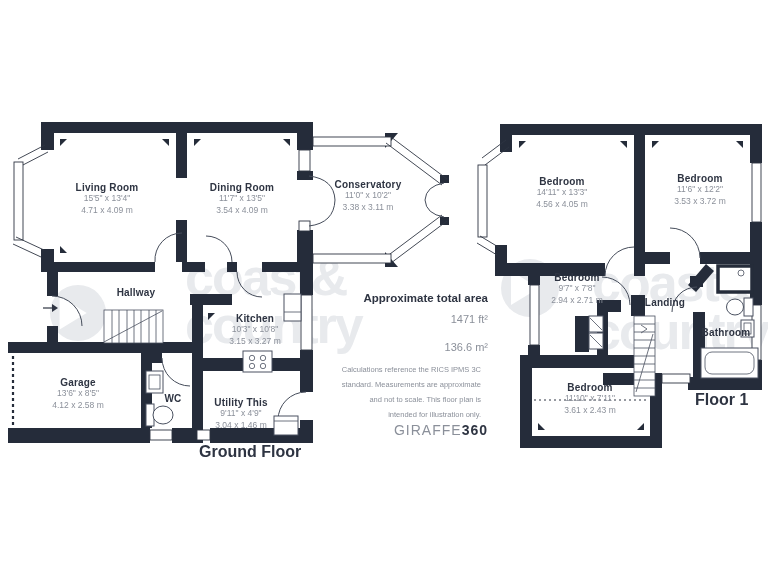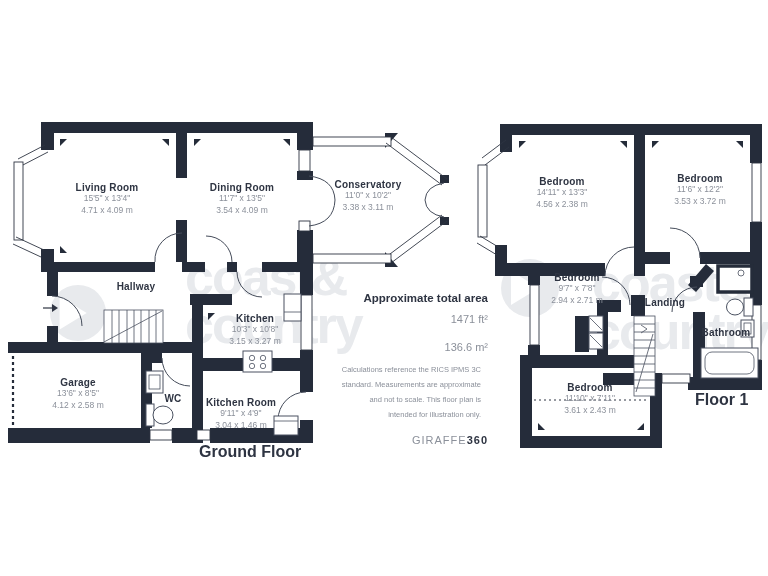--- a/index.html
+++ b/index.html
@@ -33,21 +33,21 @@
   .floor-caption{position:absolute;z-index:3;font-weight:bold;font-size:16px;
     color:#2e3442;text-align:left;}
   
   .area-block{position:absolute;z-index:3;left:332px;top:292px;width:156px;
     text-align:right;}
   .area-title{font-weight:bold;font-size:11.5px;color:#2e3442;}
   .area-val{font-size:11px;color:#8b909a;margin-top:9px;}
   .area-val + .area-val{margin-top:16px;}
   .area-disclaimer{font-size:7.5px;line-height:15px;color:#8b909a;
     max-width:142px;margin:9px auto 0 auto;}
-  .brand{margin-top:12px;font-size:11px;letter-spacing:1px;color:#8b909a;}
+  .brand{font-size:14px;letter-spacing:1px;color:#8b909a;}
   .brand b{color:#2e3442;font-weight:bold;letter-spacing:1px;}
 </style>
 </head>
 <body>
 
 <div class="wm">
   <svg class="wm-mark" style="left:49px;top:284px;" width="58" height="58" viewBox="0 0 60 60">
     <circle cx="30" cy="30" r="29" fill="#e8eaed"></circle>
     <path d="M11,13 L39,30 L11,47 Z" fill="#ffffff"></path>
   </svg>
@@ -292,47 +292,47 @@
 <div class="room-label" style="left:242px;top:182px;">
   <div class="rname">Dining Room</div>
   <div class="rdim">11'7" x 13'5"</div>
   <div class="rdim">3.54 x 4.09 m</div>
 </div>
 <div class="room-label" style="left:368px;top:179px;">
   <div class="rname">Conservatory</div>
   <div class="rdim">11'0" x 10'2"</div>
   <div class="rdim">3.38 x 3.11 m</div>
 </div>
-<div class="room-label" style="left:136px;top:281px;">
+<div class="room-label" style="left:136px;top:287px;">
   <div class="rname">Hallway</div>
 </div>
 <div class="room-label" style="left:255px;top:313px;">
   <div class="rname">Kitchen</div>
   <div class="rdim">10'3" x 10'8"</div>
   <div class="rdim">3.15 x 3.27 m</div>
 </div>
 <div class="room-label" style="left:78px;top:377px;">
   <div class="rname">Garage</div>
   <div class="rdim">13'6" x 8'5"</div>
   <div class="rdim">4.12 x 2.58 m</div>
 </div>
 <div class="room-label" style="left:173px;top:393px;">
   <div class="rname">WC</div>
 </div>
 <div class="room-label" style="left:241px;top:397px;">
-  <div class="rname">Kitchen Room</div>
+  <div class="rname">Utility This</div>
   <div class="rdim">9'11" x 4'9"</div>
   <div class="rdim">3.04 x 1.46 m</div>
 </div>
 <div class="floor-caption" style="left:199px;top:443px;width:110px;">Ground Floor</div>
 
 <div class="room-label" style="left:562px;top:176px;">
   <div class="rname">Bedroom</div>
   <div class="rdim">14'11" x 13'3"</div>
-  <div class="rdim">4.56 x 2.38 m</div>
+  <div class="rdim">4.56 x 4.05 m</div>
 </div>
 <div class="room-label" style="left:700px;top:173px;">
   <div class="rname">Bedroom</div>
   <div class="rdim">11'6" x 12'2"</div>
   <div class="rdim">3.53 x 3.72 m</div>
 </div>
 <div class="room-label" style="left:577px;top:272px;">
   <div class="rname">Bedroom</div>
   <div class="rdim">9'7" x 7'8"</div>
   <div class="rdim">2.94 x 2.71 m</div>

